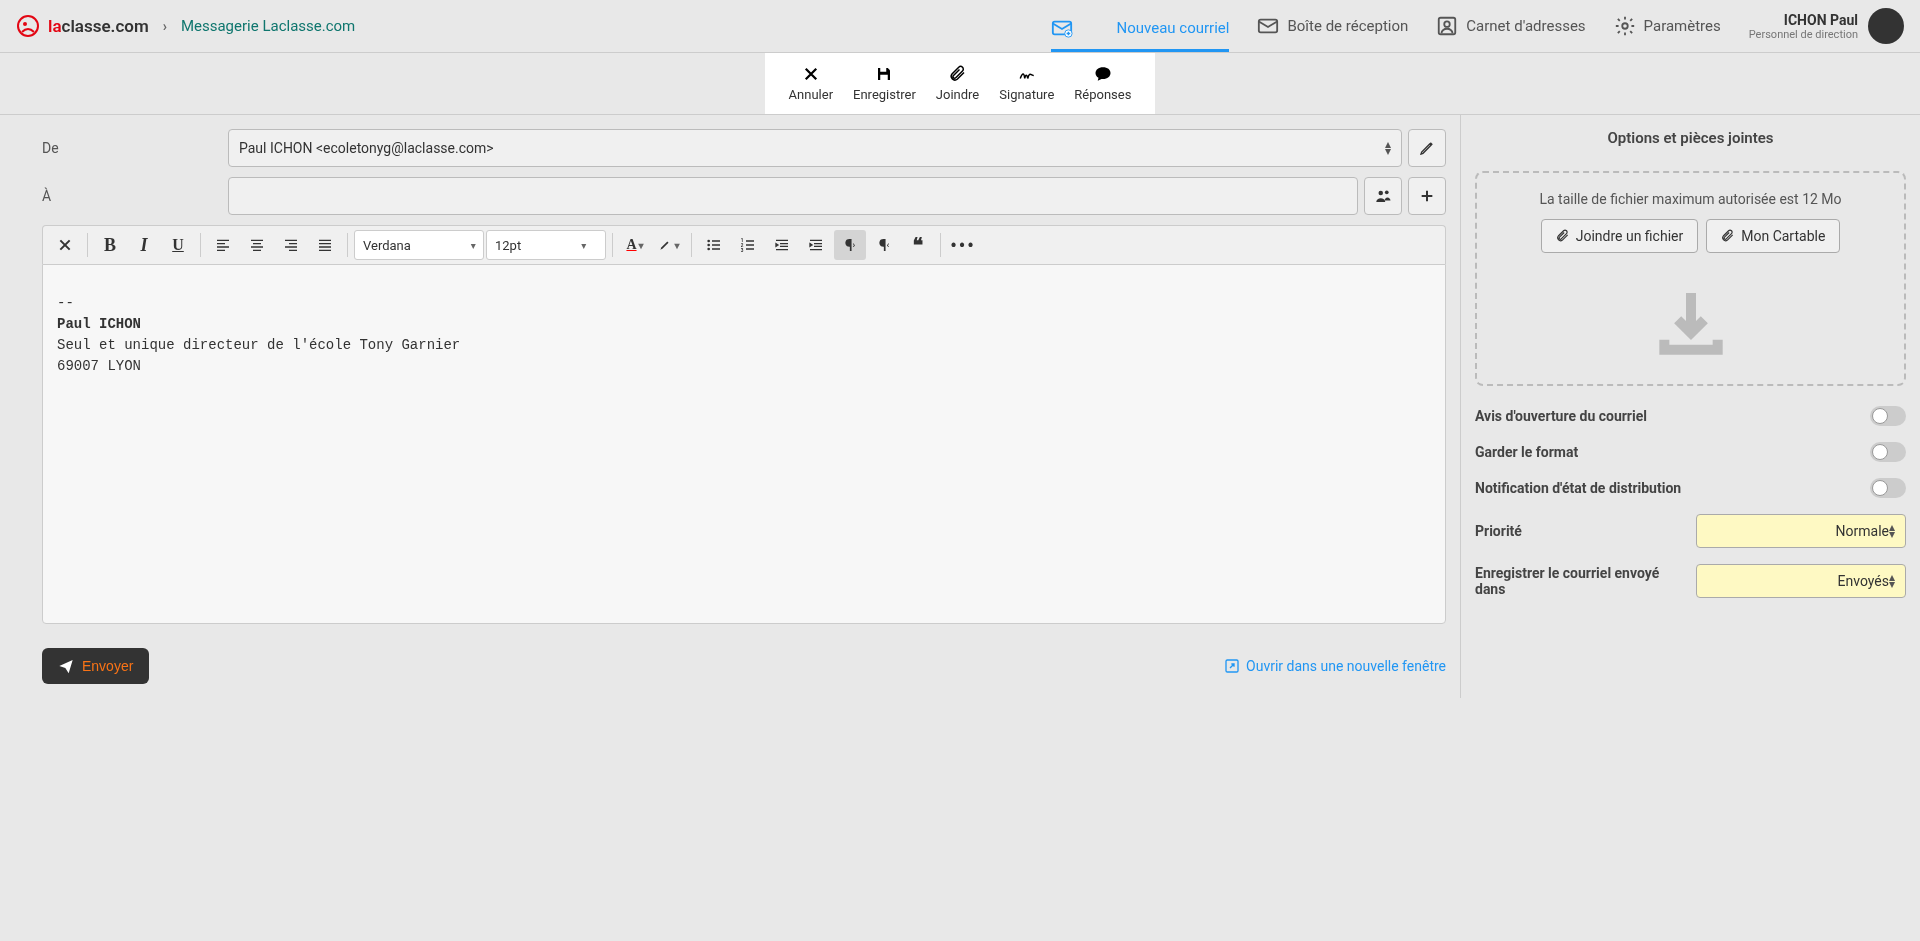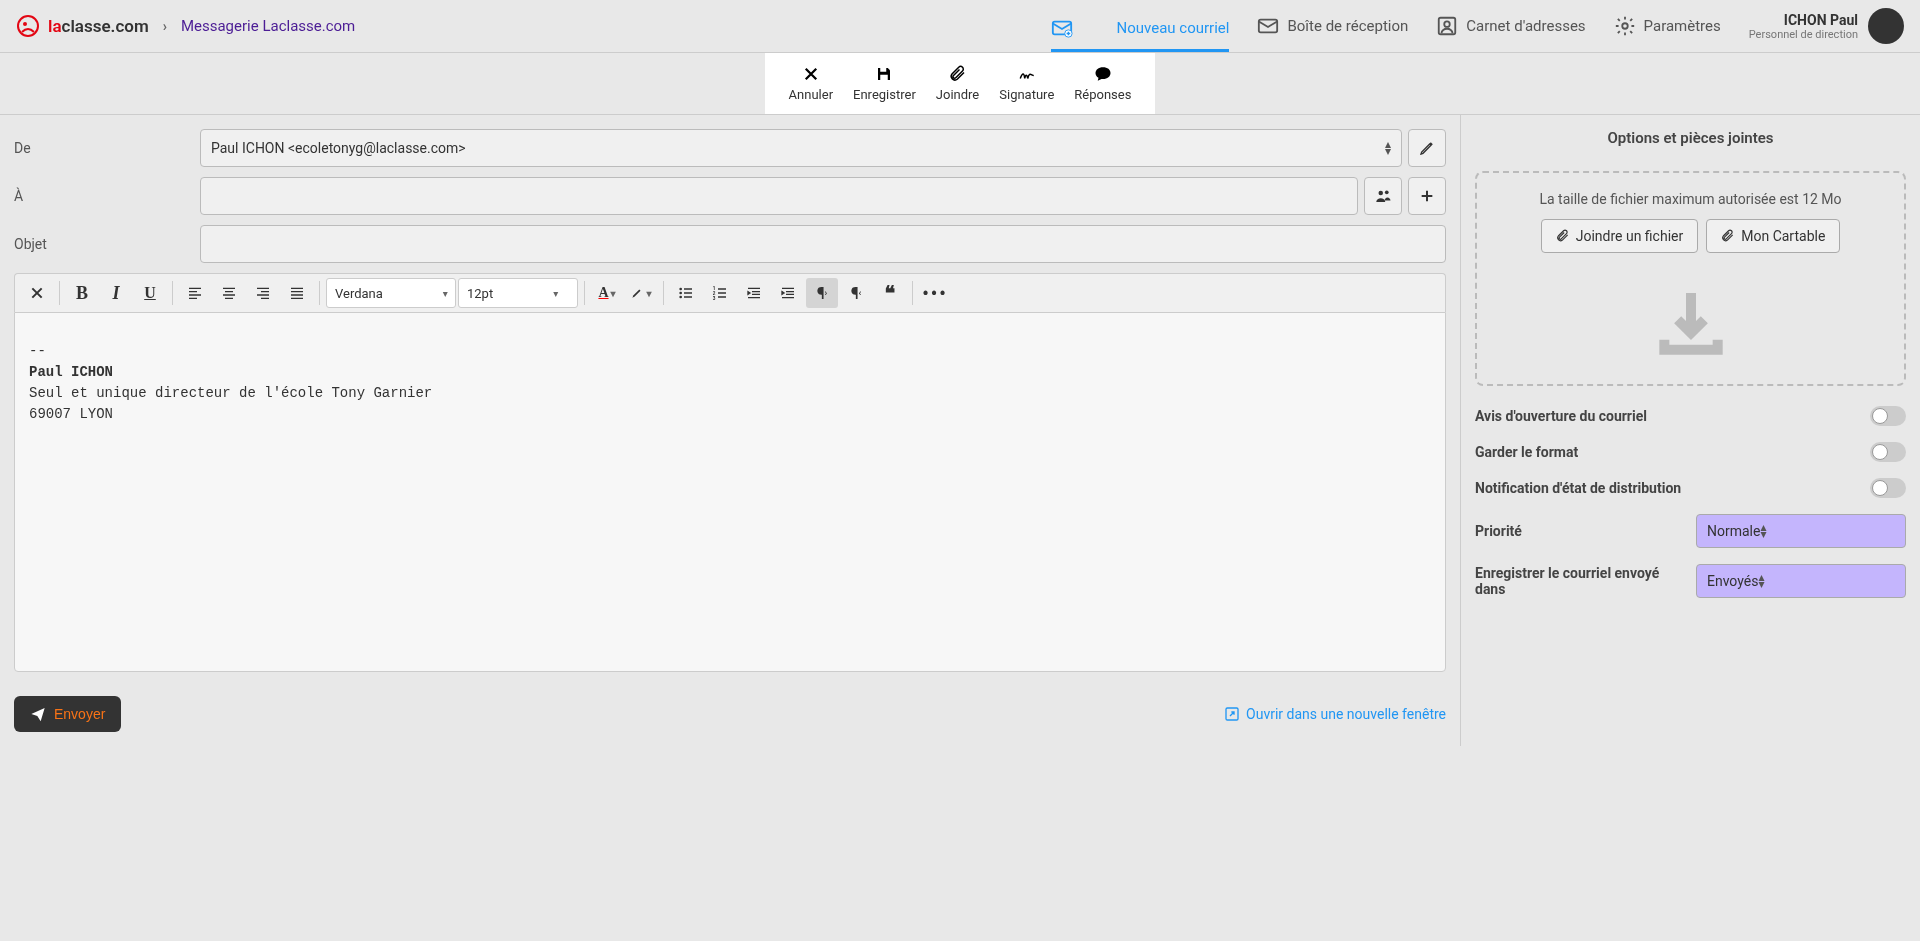--- a/index.html
+++ b/index.html
@@ -6,39 +6,39 @@
 body { font-family: -apple-system, BlinkMacSystemFont, "Segoe UI", Roboto, sans-serif; background: #e8e8e8; color: #333; font-size: 14px; }
 
 
 .header { display: flex; align-items: center; justify-content: space-between; padding: 8px 16px; background: #e8e8e8; border-bottom: 1px solid #ccc; }
 .header-left { display: flex; align-items: center; gap: 8px; }
 .logo { width: 24px; height: 24px; }
 .brand { font-weight: 600; font-size: 17px; }
 .brand-red { color: #e30613; }
 .brand-dark { color: #333; }
 .breadcrumb-sep { color: #666; margin: 0 6px; font-weight: bold; }
-.breadcrumb-text { color: #4c1d95; font-size: 15px; }
+.breadcrumb-text { color: #0f766e; font-size: 15px; }
 .header-nav { display: flex; align-items: center; gap: 28px; }
 .nav-item { display: flex; align-items: center; gap: 8px; color: #555; font-size: 15px; cursor: pointer; padding: 6px 0; }
 .nav-item.active { color: #2196f3; border-bottom: 3px solid #2196f3; padding-bottom: 10px; margin-bottom: -10px; gap: 44px; }
 .nav-icon { width: 22px; height: 22px; }
 .header-user { display: flex; align-items: center; gap: 10px; }
 .user-info { text-align: right; }
 .user-name { font-weight: 700; font-size: 14px; color: #333; }
 .user-role { font-size: 11px; color: #777; }
 .avatar { width: 36px; height: 36px; border-radius: 50%; background: #333; }
 
 
 .compose-toolbar { display: flex; justify-content: center; background: #e8e8e8; padding: 0; border-bottom: 1px solid #ccc; }
 .toolbar-inner { background: #fff; display: flex; gap: 0; padding: 8px 14px; }
 .toolbar-btn { display: flex; flex-direction: column; align-items: center; gap: 4px; padding: 4px 10px; cursor: pointer; font-size: 13px; color: #333; }
 .toolbar-btn svg, .toolbar-btn .icon { width: 18px; height: 18px; }
 
 
-.main { display: flex; }
+.main { display: flex; padding-left: 28px; }
 .left-panel { flex: 1; padding: 14px; }
 .right-panel { width: 460px; border-left: 1px solid #ccc; padding: 14px; }
 
 
 .form-row { display: flex; align-items: center; margin-bottom: 10px; gap: 6px; }
 .form-label { width: 180px; color: #555; font-size: 14px; }
 .form-input-wrap { flex: 1; display: flex; align-items: stretch; gap: 6px; }
 .form-select, .form-input { flex: 1; background: #f0f0f0; border: 1px solid #bbb; border-radius: 4px; padding: 8px 10px; font-size: 14px; color: #333; height: 38px; }
 .form-select { display: flex; justify-content: space-between; align-items: center; }
 .icon-btn { width: 38px; height: 38px; background: #f0f0f0; border: 1px solid #bbb; border-radius: 4px; display: flex; align-items: center; justify-content: center; cursor: pointer; }
@@ -64,21 +64,21 @@
 .dropzone { border: 2px dashed #bbb; border-radius: 8px; padding: 18px; text-align: center; margin-bottom: 20px; }
 .dropzone-text { color: #555; font-size: 14px; margin-bottom: 12px; }
 .dropzone-btns { display: flex; gap: 8px; justify-content: center; margin-bottom: 30px; }
 .attach-btn { background: #f0f0f0; border: 1px solid #aaa; border-radius: 4px; padding: 8px 14px; display: flex; align-items: center; gap: 6px; cursor: pointer; font-size: 14px; }
 .drop-icon { color: #bbb; }
 
 .opt-row { display: flex; align-items: center; justify-content: space-between; margin-bottom: 16px; }
 .opt-label { color: #444; font-size: 14px; flex: 1; font-weight: bold; }
 .toggle { width: 36px; height: 20px; background: #ccc; border-radius: 10px; position: relative; cursor: pointer; }
 .toggle::after { content: ''; position: absolute; width: 16px; height: 16px; background: #fff; border-radius: 50%; top: 2px; left: 2px; border:1px solid #999; box-sizing:border-box;}
-.opt-select { width: 210px; background: #c4b5fd; border: 1px solid #aaa; border-radius: 4px; padding: 8px 10px; display: flex; justify-content: flex-start; align-items: center; cursor: pointer; font-size: 14px; margin-left: 24px; }
+.opt-select { width: 210px; background: #fef9c3; border: 1px solid #aaa; border-radius: 4px; padding: 8px 10px; display: flex; justify-content: flex-end; align-items: center; cursor: pointer; font-size: 14px; margin-left: 24px; }
 
 .chev { font-size: 10px; color: #666; }
 .updown { font-size: 12px; color: #555; line-height: 0.6; }
 </style>
 </head>
 <body>
 
 <div class="header">
   <div class="header-left">
     <svg class="logo" viewBox="0 0 24 24">
@@ -200,26 +200,20 @@
             </svg>
         </div>
         <div class="icon-btn">
           <svg width="16" height="16" viewBox="0 0 24 24">
               <path d="M12 4v16M4 12h16" stroke="#333" stroke-width="3"></path>
             </svg>
         </div>
       </div>
     </div>
 
-    <div class="form-row">
-      <div class="form-label">Objet</div>
-      <div class="form-input-wrap">
-        <input class="form-input" value="" style="">
-      </div>
-    </div>
 
     <div class="editor-toolbar">
       <div class="ed-btn">
           <svg width="16" height="16" viewBox="0 0 24 24">
             <path d="M5 5l14 14M19 5L5 19" stroke="#333" stroke-width="3"></path>
           </svg>
         </div>
       <div class="ed-sep"></div>
       <div class="ed-btn" style="font-family:serif;font-size:18px">B</div>
       <div class="ed-btn" style="font-family:serif;font-style:italic;font-size:18px">I</div>

